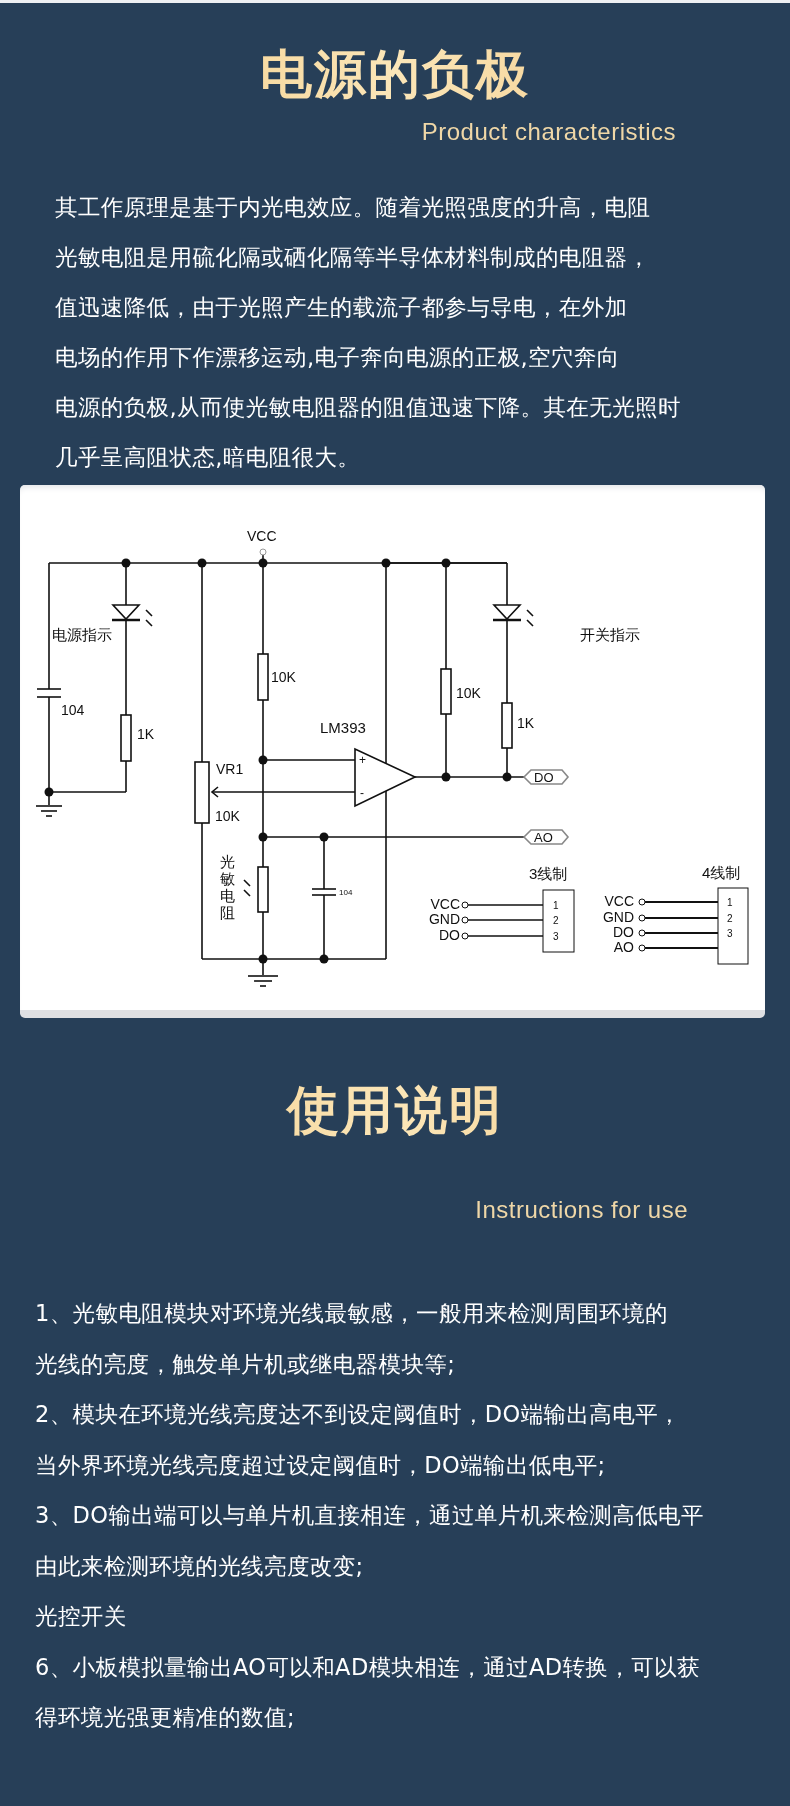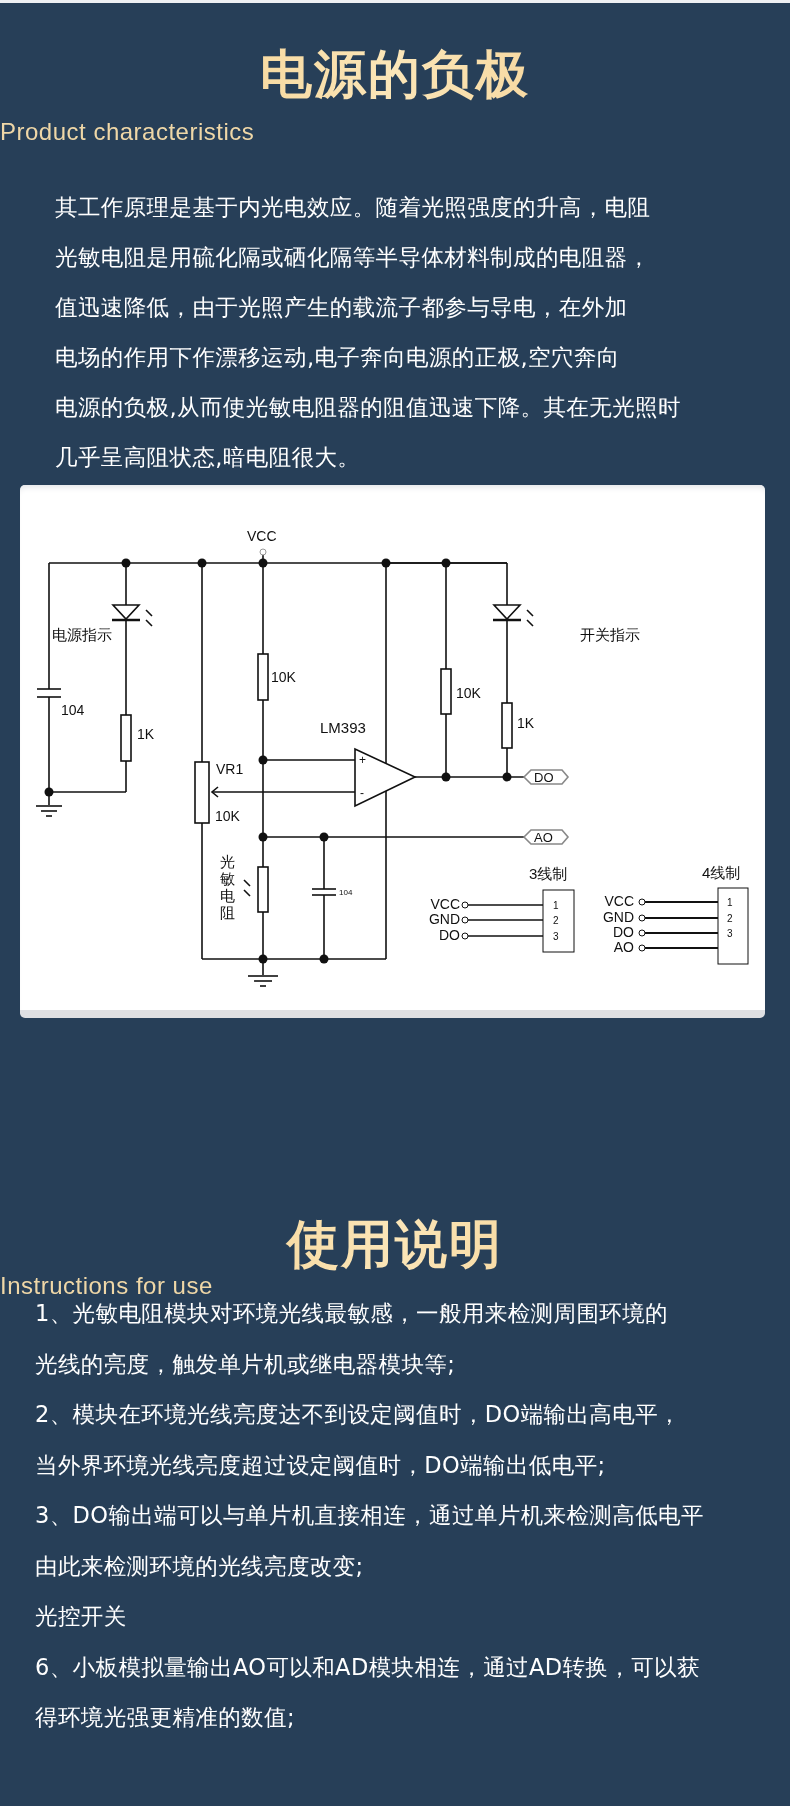--- a/index.html
+++ b/index.html
@@ -11,21 +11,21 @@
   }
   .topstrip { position: absolute; left: 0; top: 0; width: 790px; height: 3px; background: #eef0f3; }
   .section-title {
     position: absolute; left: 0; width: 790px; text-align: center;
     font-size: 52px; font-weight: bold; letter-spacing: 2px;
     color: #f3cd8a;
     background: linear-gradient(90deg, #f0c57a 0%, #fbe6b8 50%, #f0c27a 100%);
     -webkit-background-clip: text; background-clip: text; color: transparent;
   }
   .section-sub {
-    position: absolute; left: 0; width: 676px; text-align: left;
+    position: absolute; left: 0; width: 676px; text-align: right;
     font-family: "Liberation Sans", sans-serif;
     font-size: 24px; color: #efd7a7; letter-spacing: 0.5px;
   }
   .para {
     position: absolute; left: 55px; width: 720px;
     color: #ffffff; font-size: 22.5px; line-height: 50px; letter-spacing: 0.4px;
   }
   .para .line { display: block; white-space: nowrap; }
   .list {
     position: absolute; left: 27px; width: 760px;
@@ -207,22 +207,22 @@
     <text x="634" y="906" font-size="14" text-anchor="end">VCC</text>
     <text x="634" y="922" font-size="14" text-anchor="end">GND</text>
     <text x="634" y="937" font-size="14" text-anchor="end">DO</text>
     <text x="634" y="952" font-size="14" text-anchor="end">AO</text>
     <text x="727" y="906" font-size="10">1</text>
     <text x="727" y="922" font-size="10">2</text>
     <text x="727" y="937" font-size="10">3</text>
   </svg>
 </div>
 
-<div class="section-title" style="top:1210px;">使用说明</div>
-<div class="section-sub" style="top:1272px;">Instructions for use</div>
+<div class="section-title" style="top:1076px;">使用说明</div>
+<div class="section-sub" style="top:1196px;margin-left:12px;">Instructions for use</div>
 
 <div class="list" style="top:1288px;">
   <span class="line">1、光敏电阻模块对环境光线最敏感，一般用来检测周围环境的</span>
   <span class="line">光线的亮度，触发单片机或继电器模块等;</span>
   <span class="line">2、模块在环境光线亮度达不到设定阈值时，DO端输出高电平，</span>
   <span class="line">当外界环境光线亮度超过设定阈值时，DO端输出低电平;</span>
   <span class="line">3、DO输出端可以与单片机直接相连，通过单片机来检测高低电平</span>
   <span class="line">由此来检测环境的光线亮度改变;</span>
   <span class="line">光控开关</span>
   <span class="line">6、小板模拟量输出AO可以和AD模块相连，通过AD转换，可以获</span>

